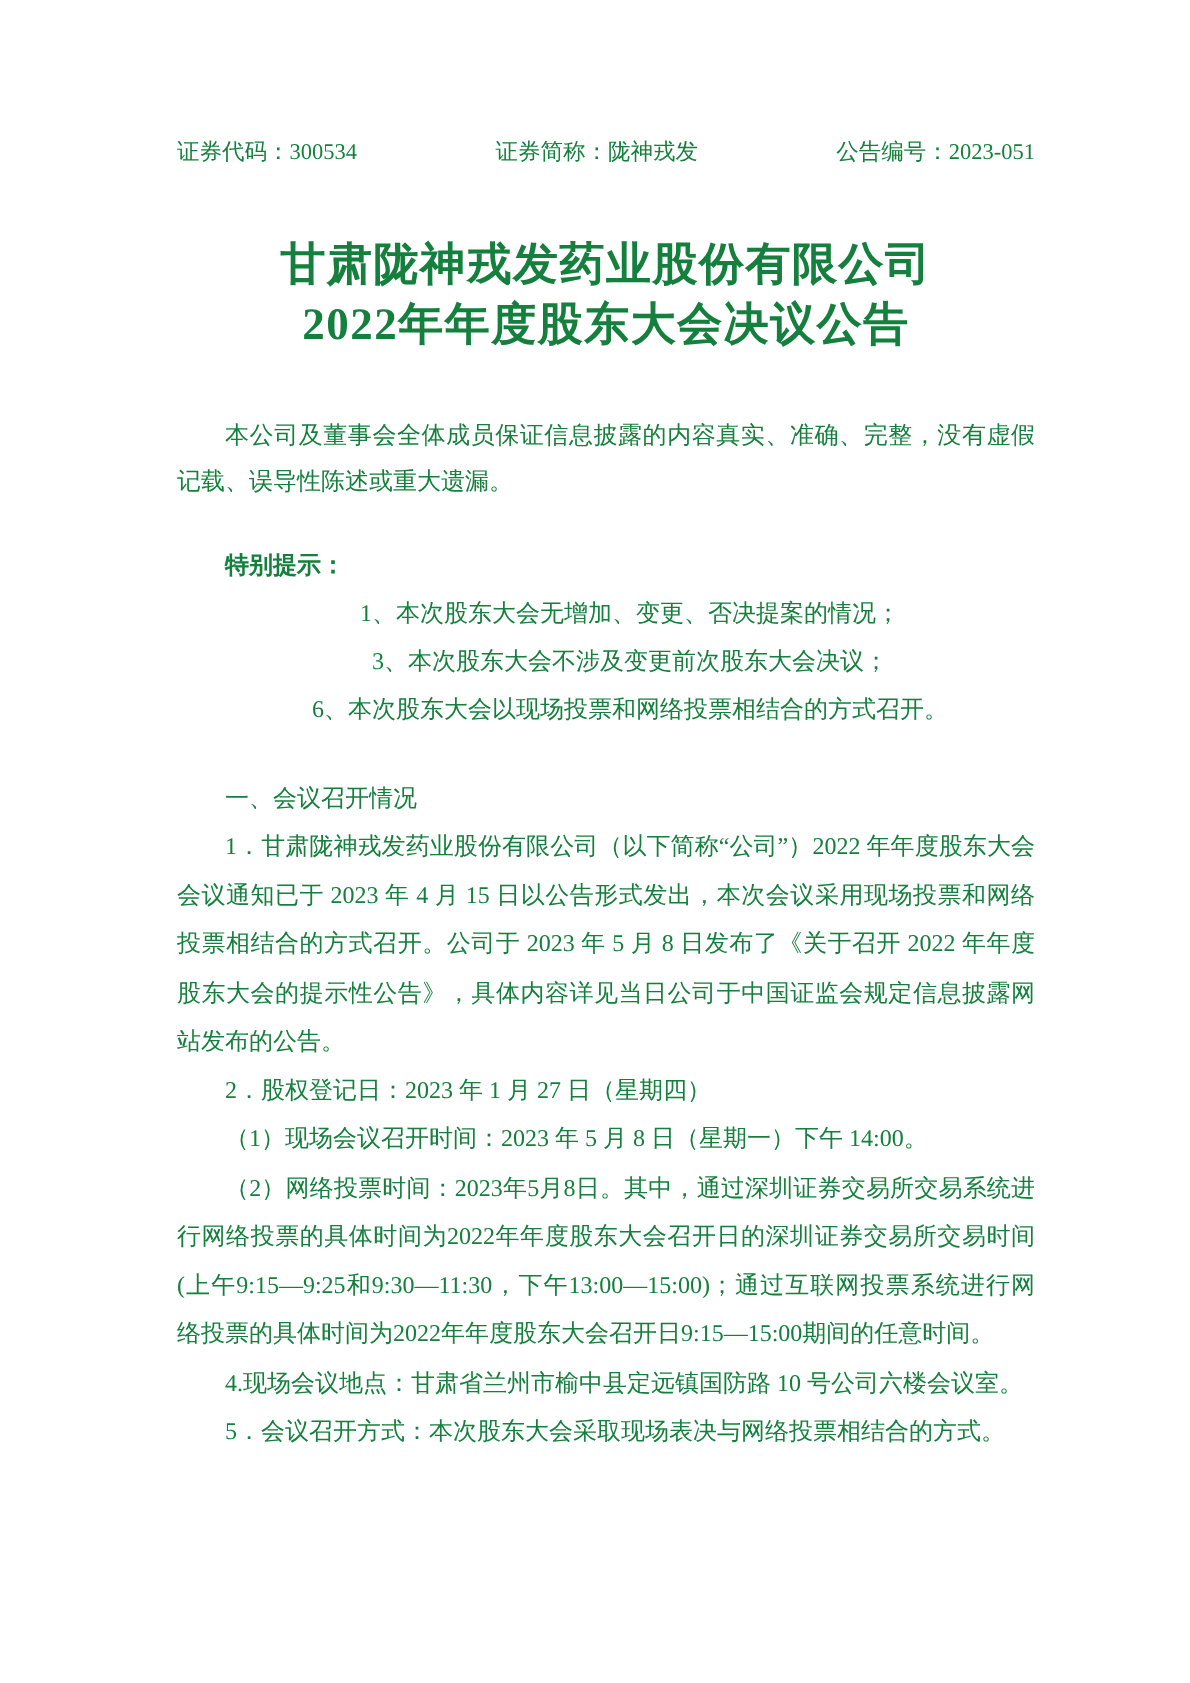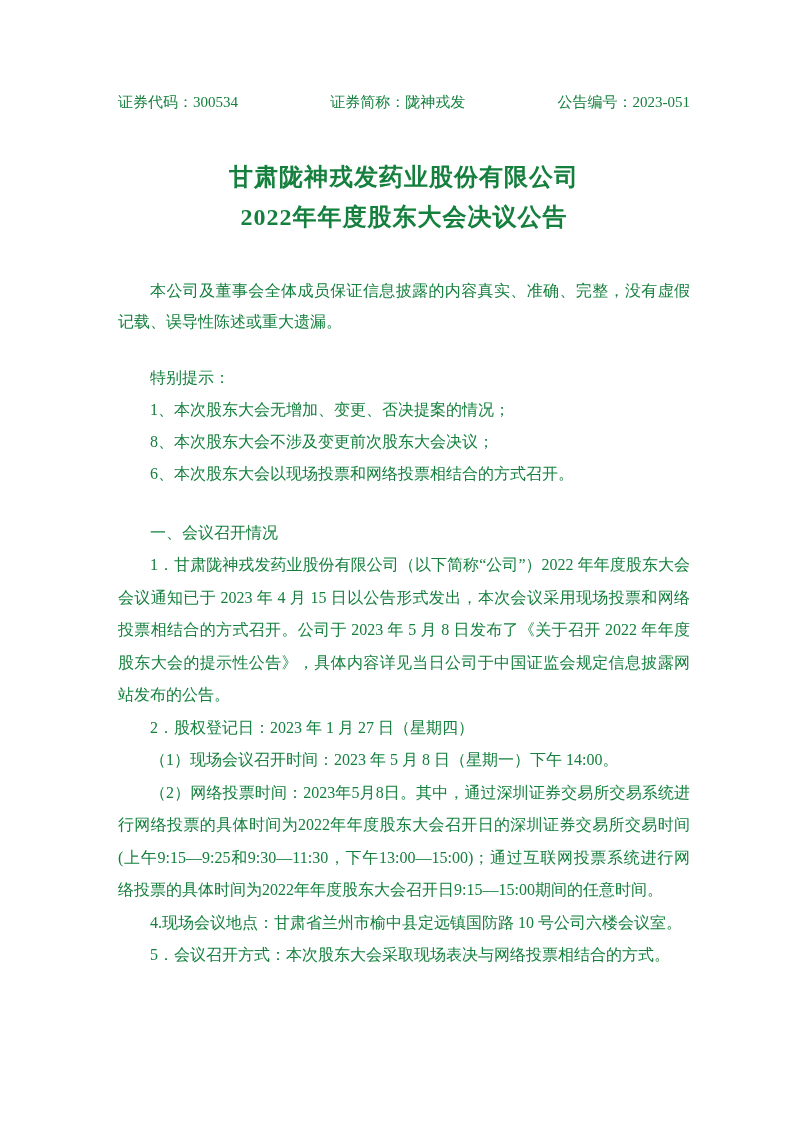--- a/index.html
+++ b/index.html
@@ -24,43 +24,44 @@
     justify-content: space-between;
     align-items: baseline;
     font-size: 15px;
     line-height: 20px;
     white-space: nowrap;
   }
   .doc-title {
     margin-top: 45px;
     text-align: center;
     font-weight: 700;
-    font-size: 24px;
+    font-size: 30px;
     line-height: 40px;
     letter-spacing: 1px;
   }
   .disclaimer {
     margin: 38px 0 0 0;
     font-family: "Liberation Sans", "DejaVu Sans", sans-serif;
     font-weight: 400;
     line-height: 31px;
     text-indent: 2em;
     text-align: justify;
   }
   .special-heading {
     margin: 25px 0 0 0;
     font-family: "Liberation Sans", "DejaVu Sans", sans-serif;
-    font-weight: 400;
+    font-weight: 700;
     line-height: 32px;
     text-indent: 2em;
   }
   .special-item {
     margin: 0;
     line-height: 32px;
     text-indent: 2em;
+    text-align: center;
   }
   .special-item:first-of-type {
     margin-top: 3px;
   }
   .section-heading {
     margin: 27px 0 0 0;
     font-family: "Liberation Sans", "DejaVu Sans", sans-serif;
     font-weight: 400;
     line-height: 32px;
     text-indent: 2em;
@@ -85,21 +86,21 @@
 
   <div class="doc-title">
     <div>甘肃陇神戎发药业股份有限公司</div>
     <div>2022年年度股东大会决议公告</div>
   </div>
 
   <p class="disclaimer">本公司及董事会全体成员保证信息披露的内容真实、准确、完整，没有虚假记载、误导性陈述或重大遗漏。</p>
 
   <p class="special-heading">特别提示：</p>
   <p class="special-item">1、本次股东大会无增加、变更、否决提案的情况；</p>
-  <p class="special-item">8、本次股东大会不涉及变更前次股东大会决议；</p>
+  <p class="special-item">3、本次股东大会不涉及变更前次股东大会决议；</p>
   <p class="special-item">6、本次股东大会以现场投票和网络投票相结合的方式召开。</p>
 
   <p class="section-heading">一、会议召开情况</p>
   <p class="body-p">1．甘肃陇神戎发药业股份有限公司（以下简称“公司”）2022 年年度股东大会会议通知已于 2023 年 4 月 15 日以公告形式发出，本次会议采用现场投票和网络投票相结合的方式召开。公司于 2023 年 5 月 8 日发布了《关于召开 2022 年年度股东大会的提示性公告》，具体内容详见当日公司于中国证监会规定信息披露网站发布的公告。</p>
   <p class="body-p">2．股权登记日：2023 年 1 月 27 日（星期四）</p>
   <p class="body-p">（1）现场会议召开时间：2023 年 5 月 8 日（星期一）下午 14:00。</p>
   <p class="body-p">（2）网络投票时间：2023年5月8日。其中，通过深圳证券交易所交易系统进行网络投票的具体时间为2022年年度股东大会召开日的深圳证券交易所交易时间(上午9:15—9:25和9:30—11:30，下午13:00—15:00)；通过互联网投票系统进行网络投票的具体时间为2022年年度股东大会召开日9:15—15:00期间的任意时间。</p>
   <p class="body-p">4.现场会议地点：甘肃省兰州市榆中县定远镇国防路 10 号公司六楼会议室。</p>
   <p class="body-p">5．会议召开方式：本次股东大会采取现场表决与网络投票相结合的方式。</p>
 

